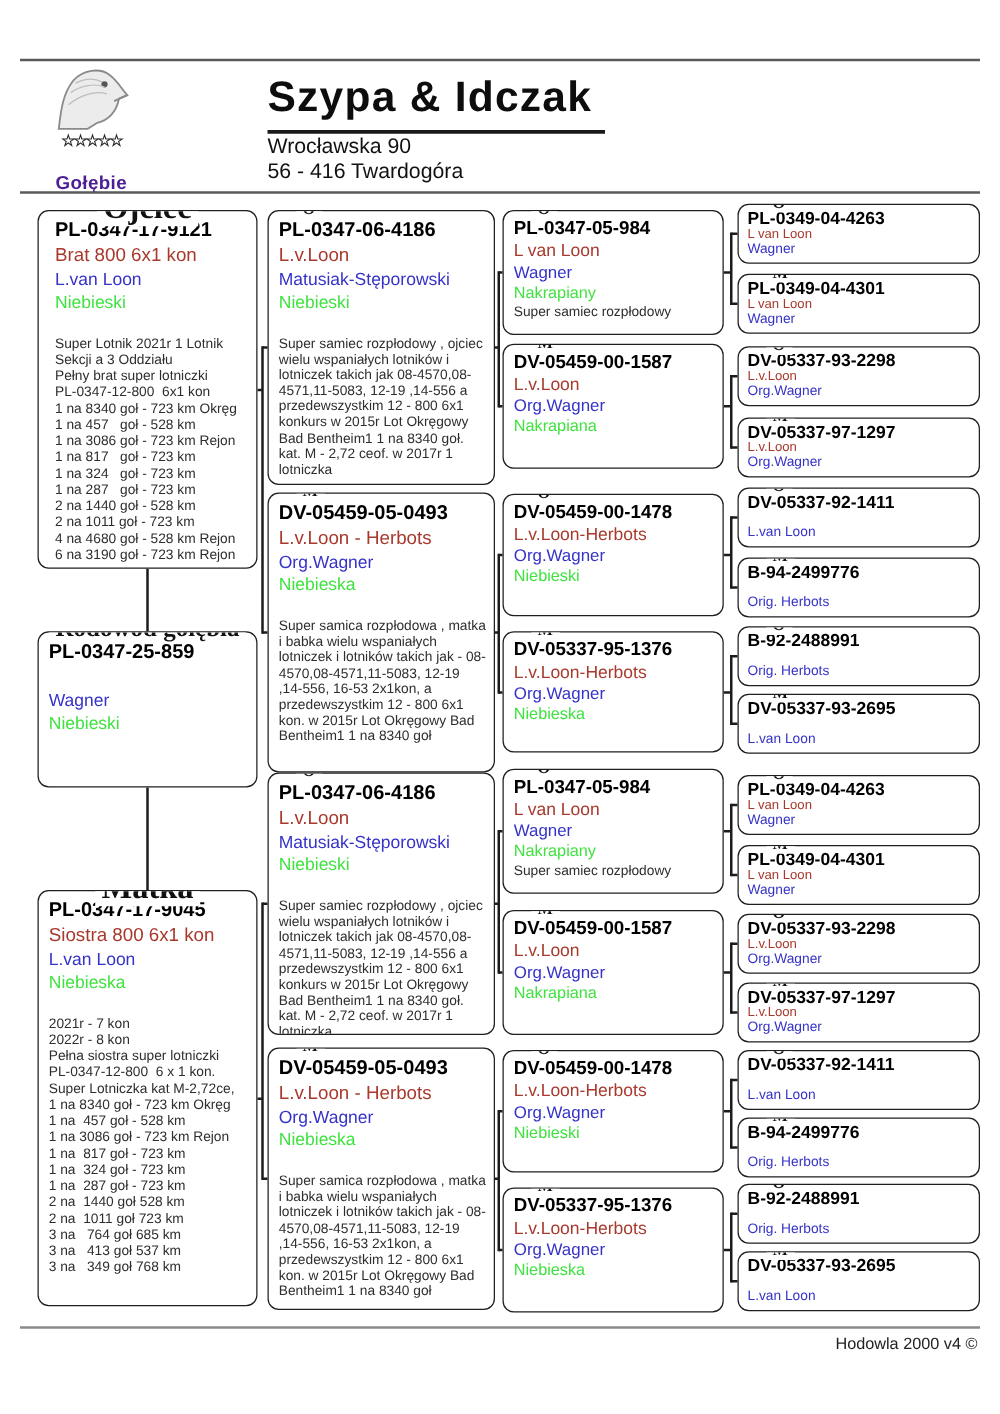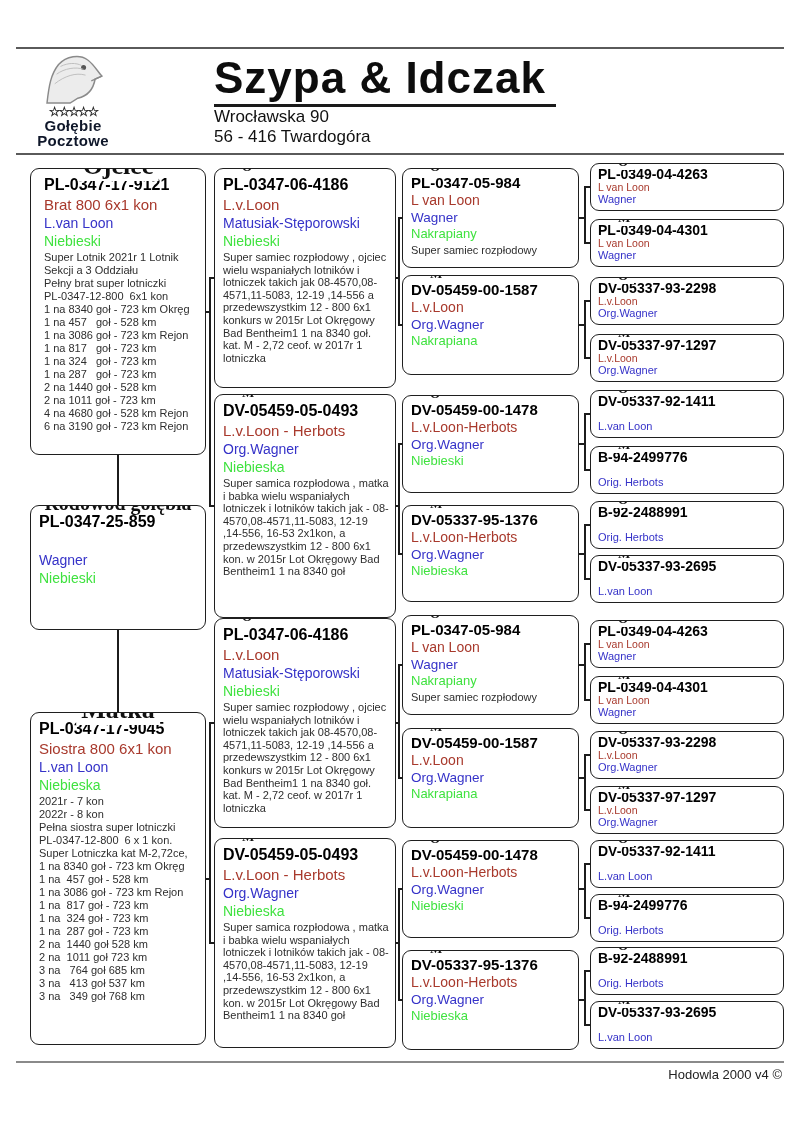--- a/index.html
+++ b/index.html
@@ -6,23 +6,23 @@
   .page{position:relative;width:800px;height:1131px;background:#fff;overflow:hidden;
         font-family:"Liberation Sans",sans-serif;color:#000;}
   .rule{position:absolute;left:16px;right:16px;height:2px;background:#5a5a5a;}
   .rule-top{top:47px;}
   .rule-mid{top:153px;}
   .rule-bottom{top:1061px;background:#8a8a8a;}
 
   
   .logo{position:absolute;left:34px;top:53px;width:78px;text-align:center;line-height:1;}
   .logo .stars{font-size:13px;font-weight:bold;letter-spacing:-2px;color:#2c2c2c;margin-top:-3px;}
-  .logo .lg1,.logo .lg2{font-size:15px;font-weight:bold;color:#0f172a;line-height:15px;letter-spacing:0.3px;}
+  .logo .lg1,.logo .lg2{font-size:15px;font-weight:bold;color:#4c1d95;line-height:15px;letter-spacing:0.3px;margin-top:20px;}
   .head-text{position:absolute;left:214px;top:54px;}
-  .company{display:inline-block;font-size:44px;font-weight:bold;letter-spacing:1px;color:#0d0d0d;
+  .company{display:inline-block;font-size:34px;font-weight:bold;letter-spacing:1px;color:#0d0d0d;
            border-bottom:3px solid #1a1a1a;padding:0 10px 2px 0;line-height:48px;}
   .addr{font-size:17px;line-height:19.5px;color:#111;}
   .addr:first-of-type{margin-top:5px;}
 
   
   #pedigree{position:absolute;inset:0;}
   .box{position:absolute;background:#fff;border:1.5px solid #1f1f1f;border-radius:9px;
        box-sizing:border-box;overflow:hidden;}
   .box.lg{padding:6px 6px 3px 8px;}
   .box.md{padding:4px 6px 2px 8px;}
@@ -38,21 +38,21 @@
   .r-blue{color:var(--blue);}
   .r-green{color:var(--green);}
   .desc{color:var(--desc);}
   .desc-line{white-space:pre;font-size:11px;line-height:13px;}
   .desc-p{white-space:normal;font-size:11px;line-height:12.6px;}
 
   .lg .r-ring{font-size:16px;line-height:20px;}
   .lg .r-red{font-size:15px;line-height:19px;}
   .lg .r-blue{font-size:14px;line-height:18px;}
   .lg .r-green{font-size:14px;line-height:18px;}
-  .lg .desc{margin-top:1px;}
+  .lg .desc{margin-top:19px;}
   .md .r-ring{font-size:15px;line-height:19px;}
   .md .r-red{font-size:14px;line-height:17px;}
   .md .r-blue{font-size:13.5px;line-height:17px;}
   .md .r-green{font-size:13px;line-height:16px;}
   .md .desc{margin-top:2px;}
   .md .desc-p{font-size:11px;line-height:12px;}
   .sm .r-ring{font-size:14px;line-height:16px;}
   .sm .r-red{font-size:10.5px;line-height:11px;}
   .sm .r-blue{font-size:11px;line-height:12px;}
 

